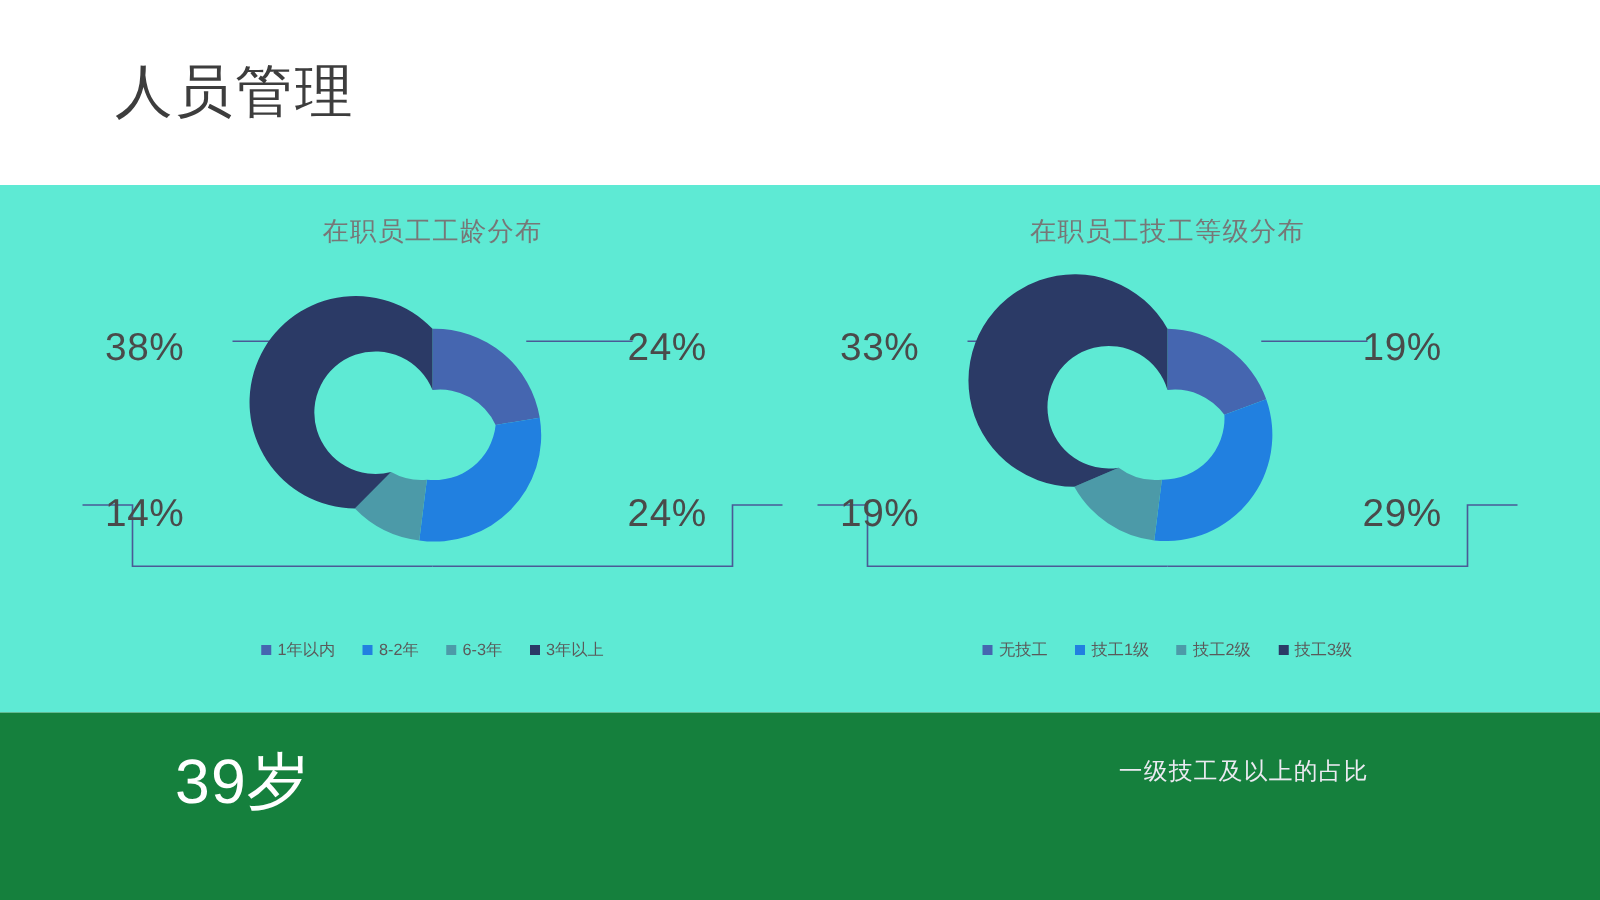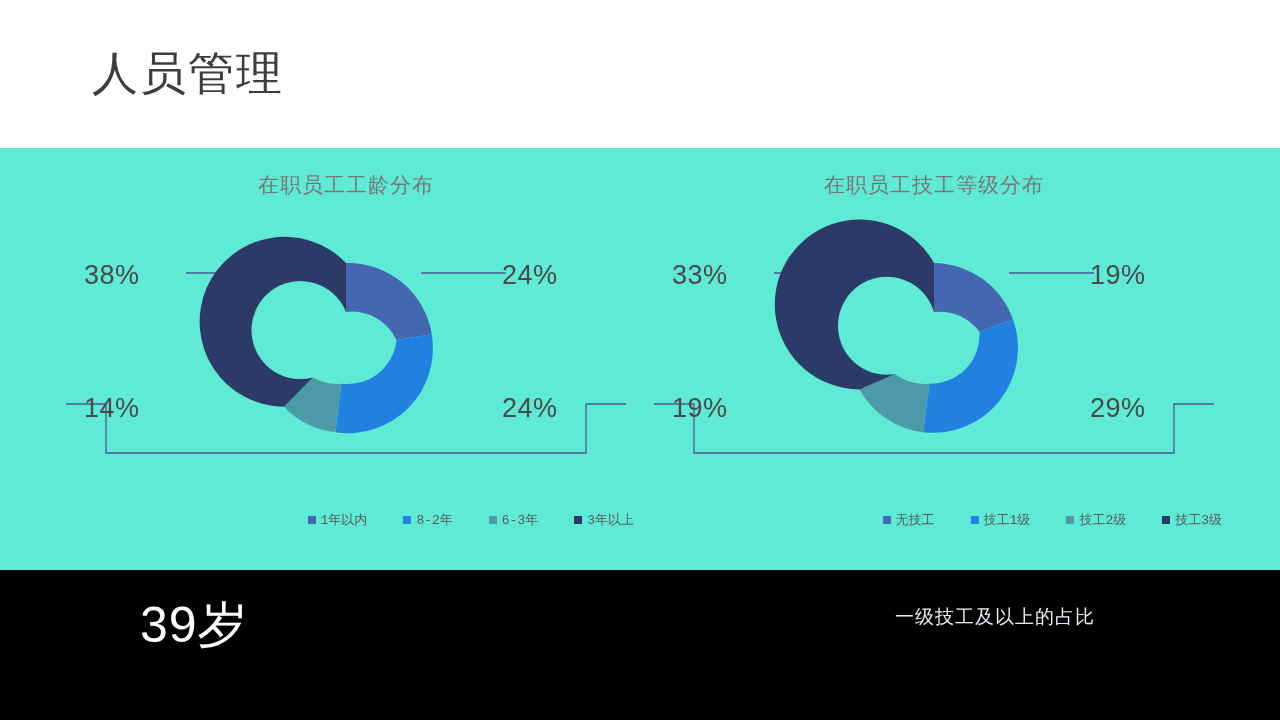--- a/index.html
+++ b/index.html
@@ -79,41 +79,40 @@
     height: 290px;
   }
   .donut-svg {
     position: absolute;
     left: 0;
     top: 0;
   }
 
   .pct-label {
     position: absolute;
-    font-size: 27px;
+    font-size: 31px;
     color: #4a4a4a;
     white-space: nowrap;
     letter-spacing: 0.5px;
   }
   .pct-tl { left: 26px;  top: 52px;  }
   .pct-tr { left: 444px; top: 52px;  }
   .pct-bl { left: 26px;  top: 185px; }
   .pct-br { left: 444px; top: 185px; }
 
   
   .legend {
     position: absolute;
     top: 363px;
     left: 0;
     width: 576px;
     display: flex;
-    justify-content: flex-end;
+    justify-content: center;
     align-items: center;
-    gap: 36px;
-    font-family: Liberation Mono, monospace;
+    gap: 22px;
   }
   .legend-item {
     display: flex;
     align-items: center;
     gap: 5px;
     font-size: 13px;
     color: #5a5a5a;
     white-space: nowrap;
   }
   .legend-swatch {
@@ -123,21 +122,21 @@
     flex: 0 0 auto;
   }
 
   
   .stats-bar {
     position: absolute;
     left: 0;
     top: 570px;
     width: 1280px;
     height: 150px;
-    background: #000000;
+    background: #15803d;
   }
   .stat {
     position: absolute;
     top: 28px;
   }
   .stat-1 { left: 140px; }
   .stat-2 { left: 520px; }
   .stat-3 { left: 895px; }
 
   .stat-value {

